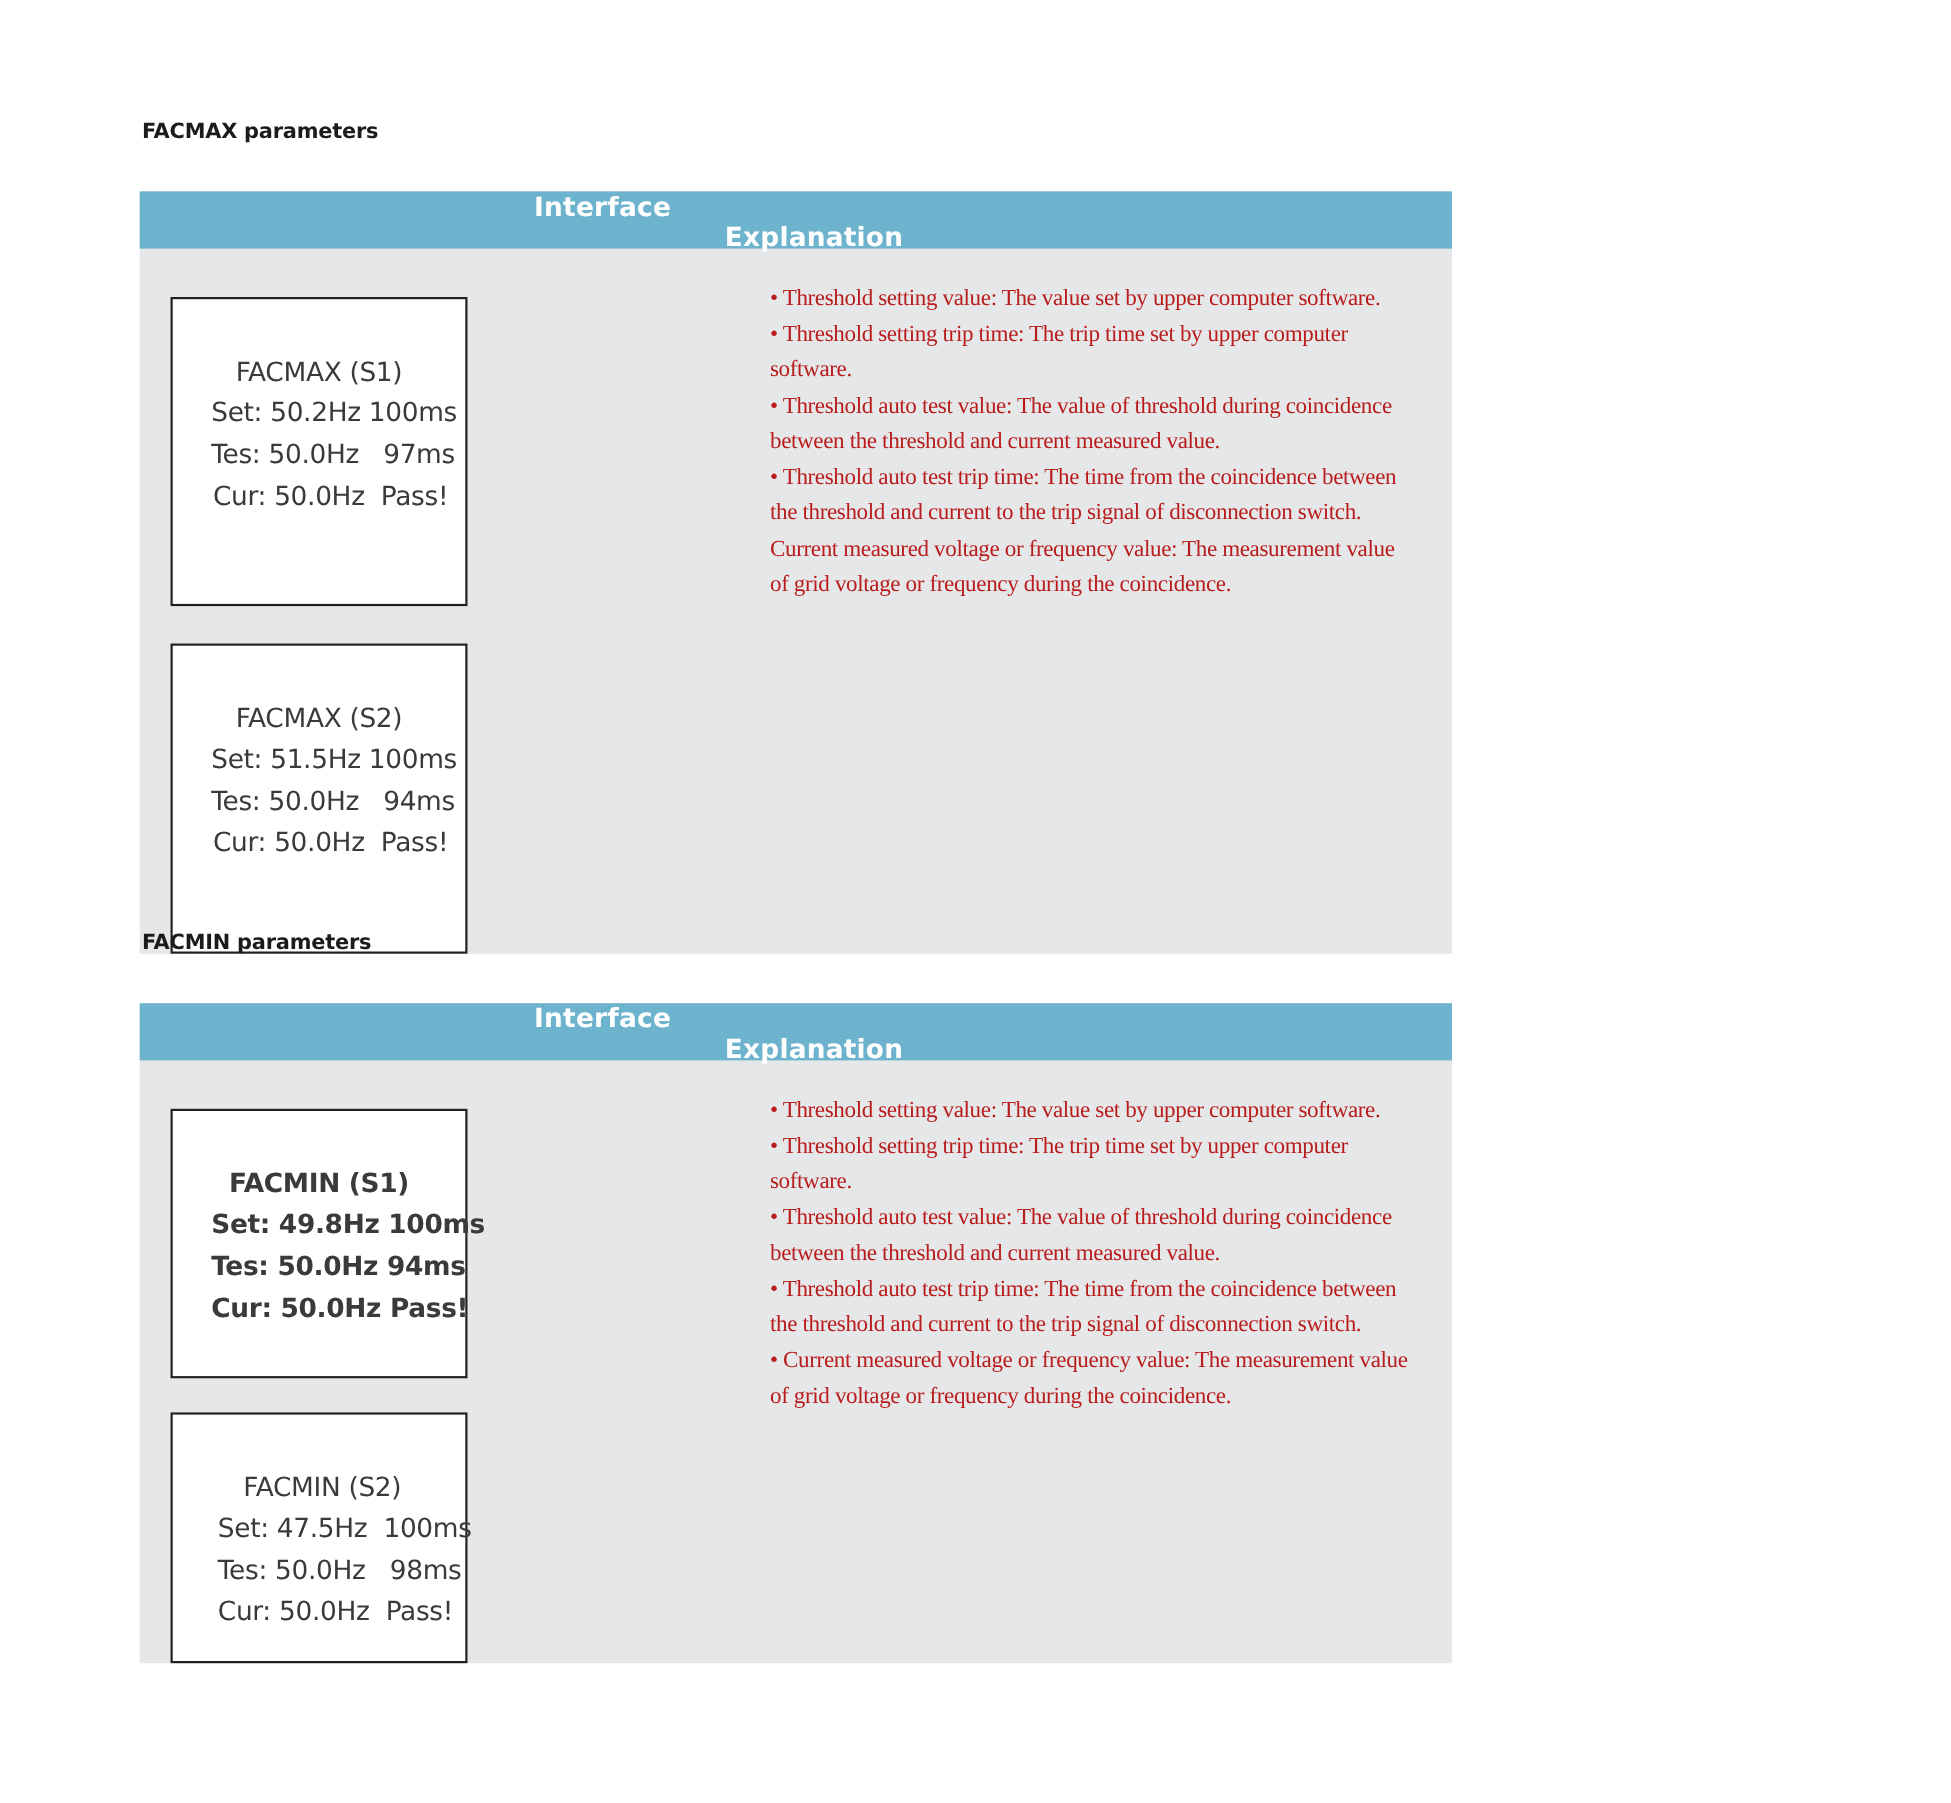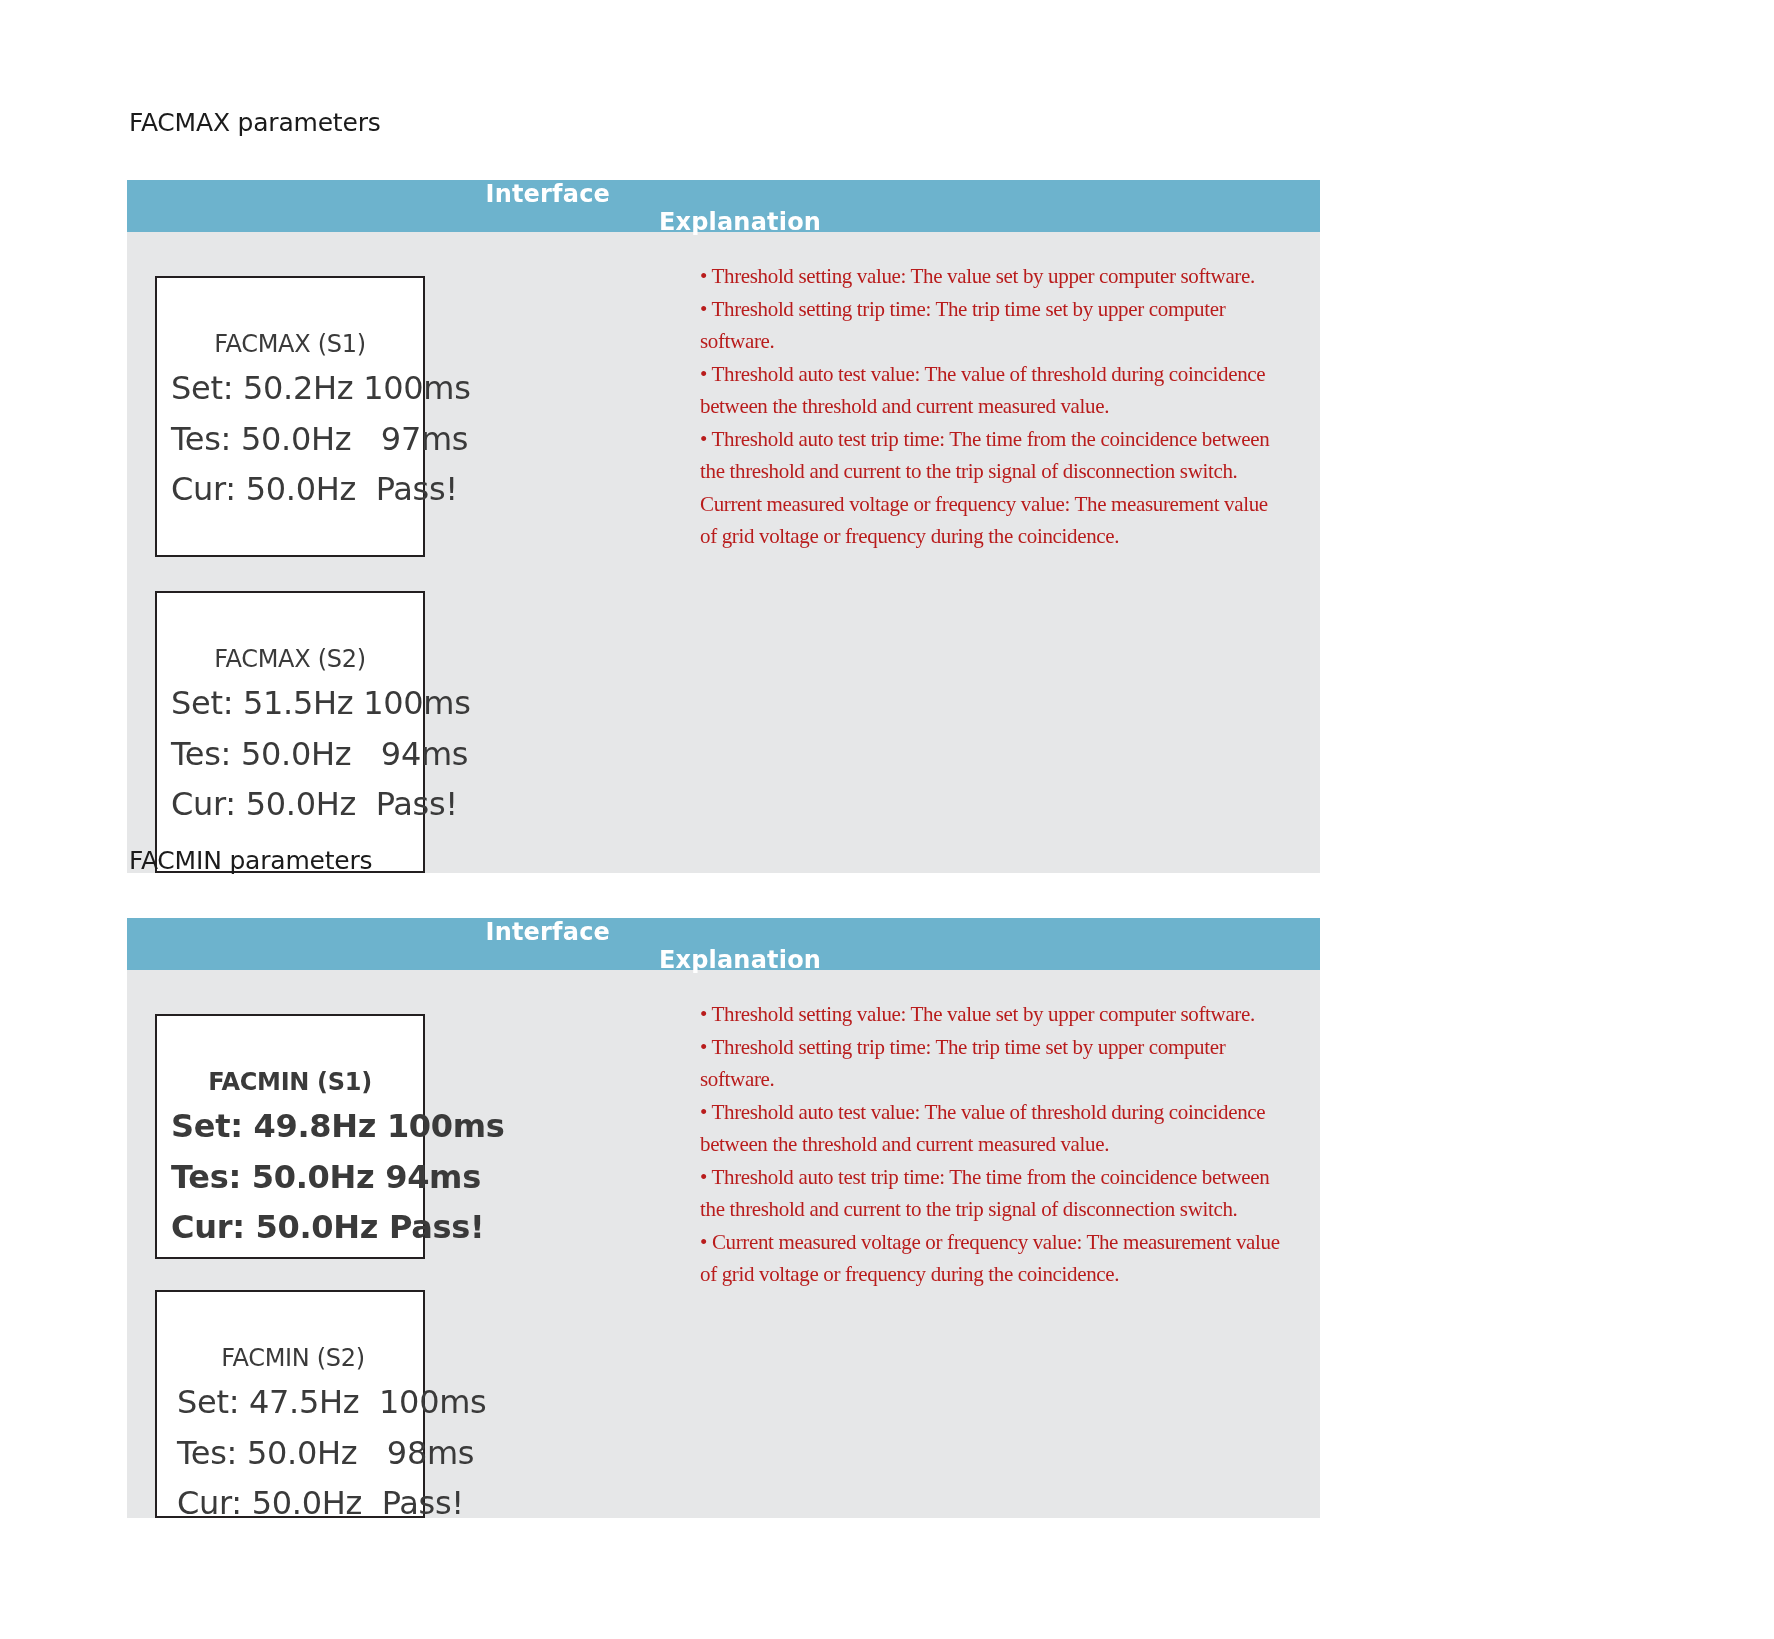--- a/index.html
+++ b/index.html
@@ -25,22 +25,22 @@
   .section {
     position: absolute;
     left: 127px;
     width: 1193px;
   }
   #section-facmax { top: 110px; }
   #section-facmin { top: 848px; }
 
   .section-title {
     font-family: "DejaVu Sans", sans-serif;
-    font-weight: normal;
-    font-size: 25px;
+    font-weight: bold;
+    font-size: 19px;
     color: #1b1b1b;
     letter-spacing: -0.2px;
     margin: 0 0 45px 2px;
     line-height: 1;
   }
 
   .table {
     width: 1193px;
     background: #e6e7e8;
   }
@@ -93,25 +93,26 @@
 
   .device-title {
     font-family: "DejaVu Sans", sans-serif;
     font-size: 24px;
     color: #3a3a3a;
     line-height: 1.55;
     letter-spacing: -0.3px;
   }
   .device-line {
     font-family: "DejaVu Sans", sans-serif;
-    font-size: 32px;
+    font-size: 24px;
     color: #3a3a3a;
     line-height: 1.58;
     letter-spacing: -0.3px;
     white-space: pre;
+    margin-left: 21px;
   }
   #facmax-box-1 .device-title { margin-top: 22px; }
   #facmax-box-2 .device-title { margin-top: 22px; }
   #facmin-box-1 .device-title { margin-top: 22px; }
   #facmin-box-2 .device-title { margin-top: 22px; }
 
   .explanation-list {
     margin: 0;
     padding: 0;
     list-style: none;

